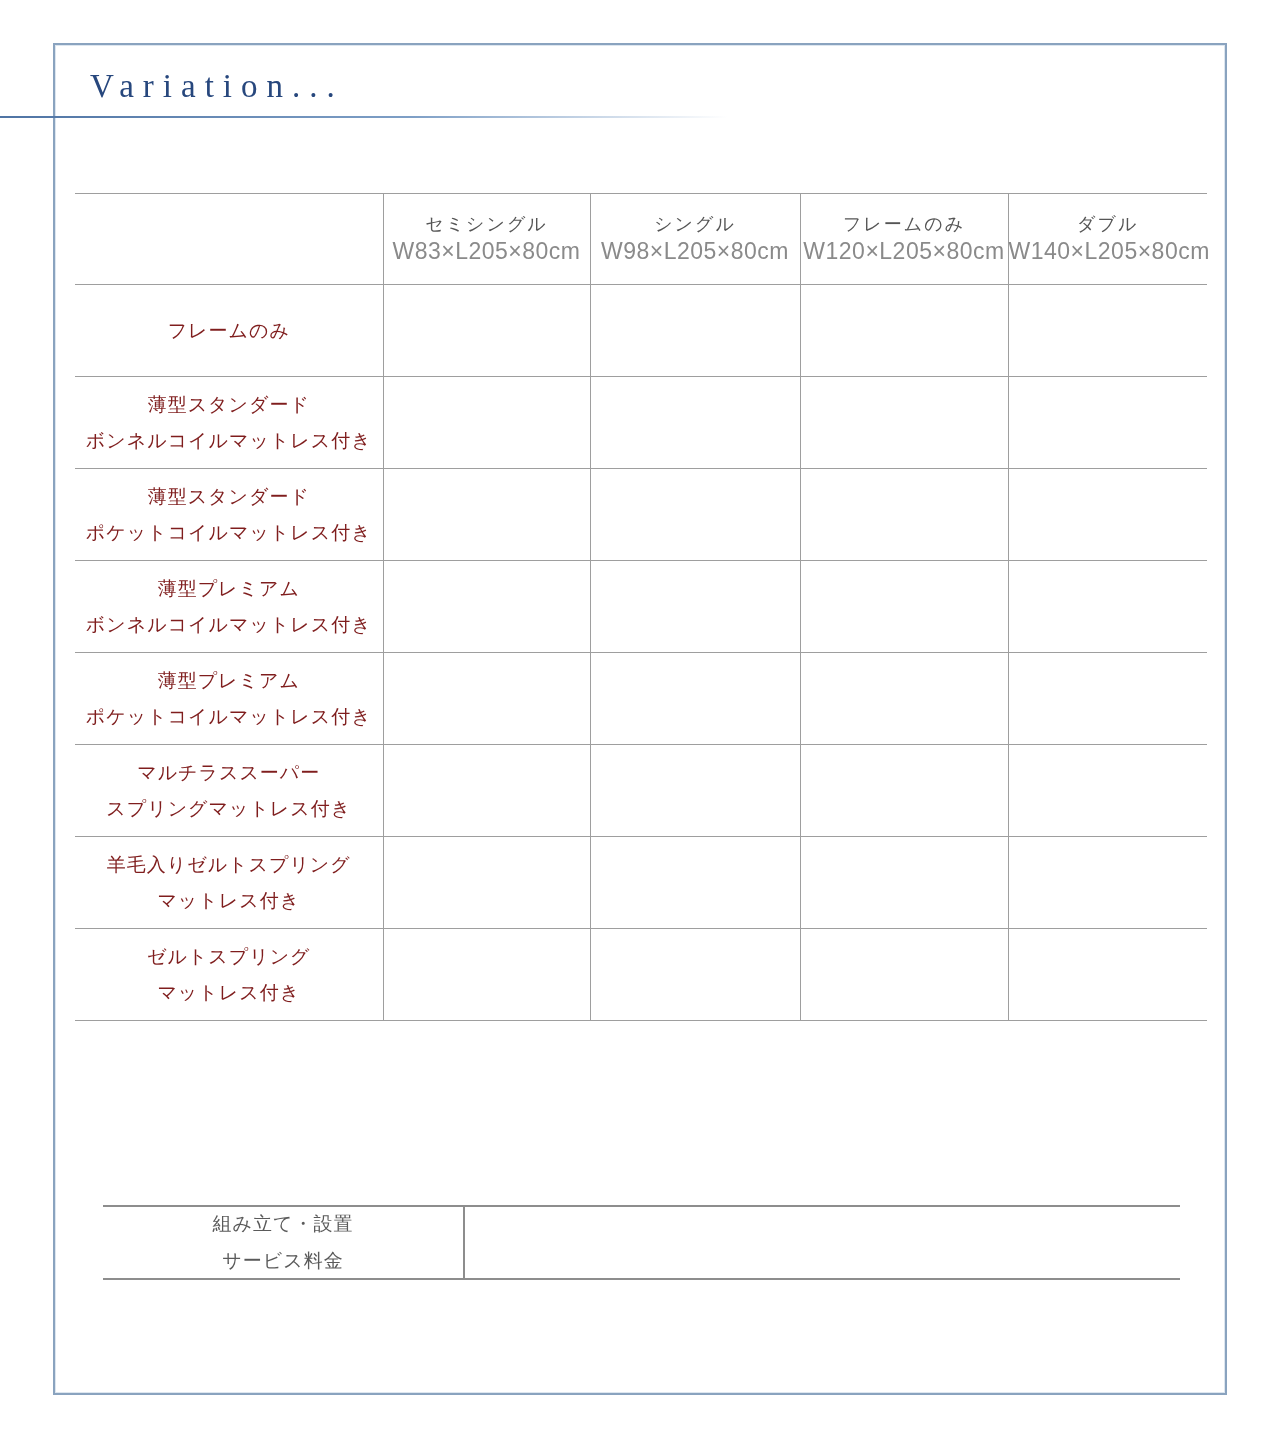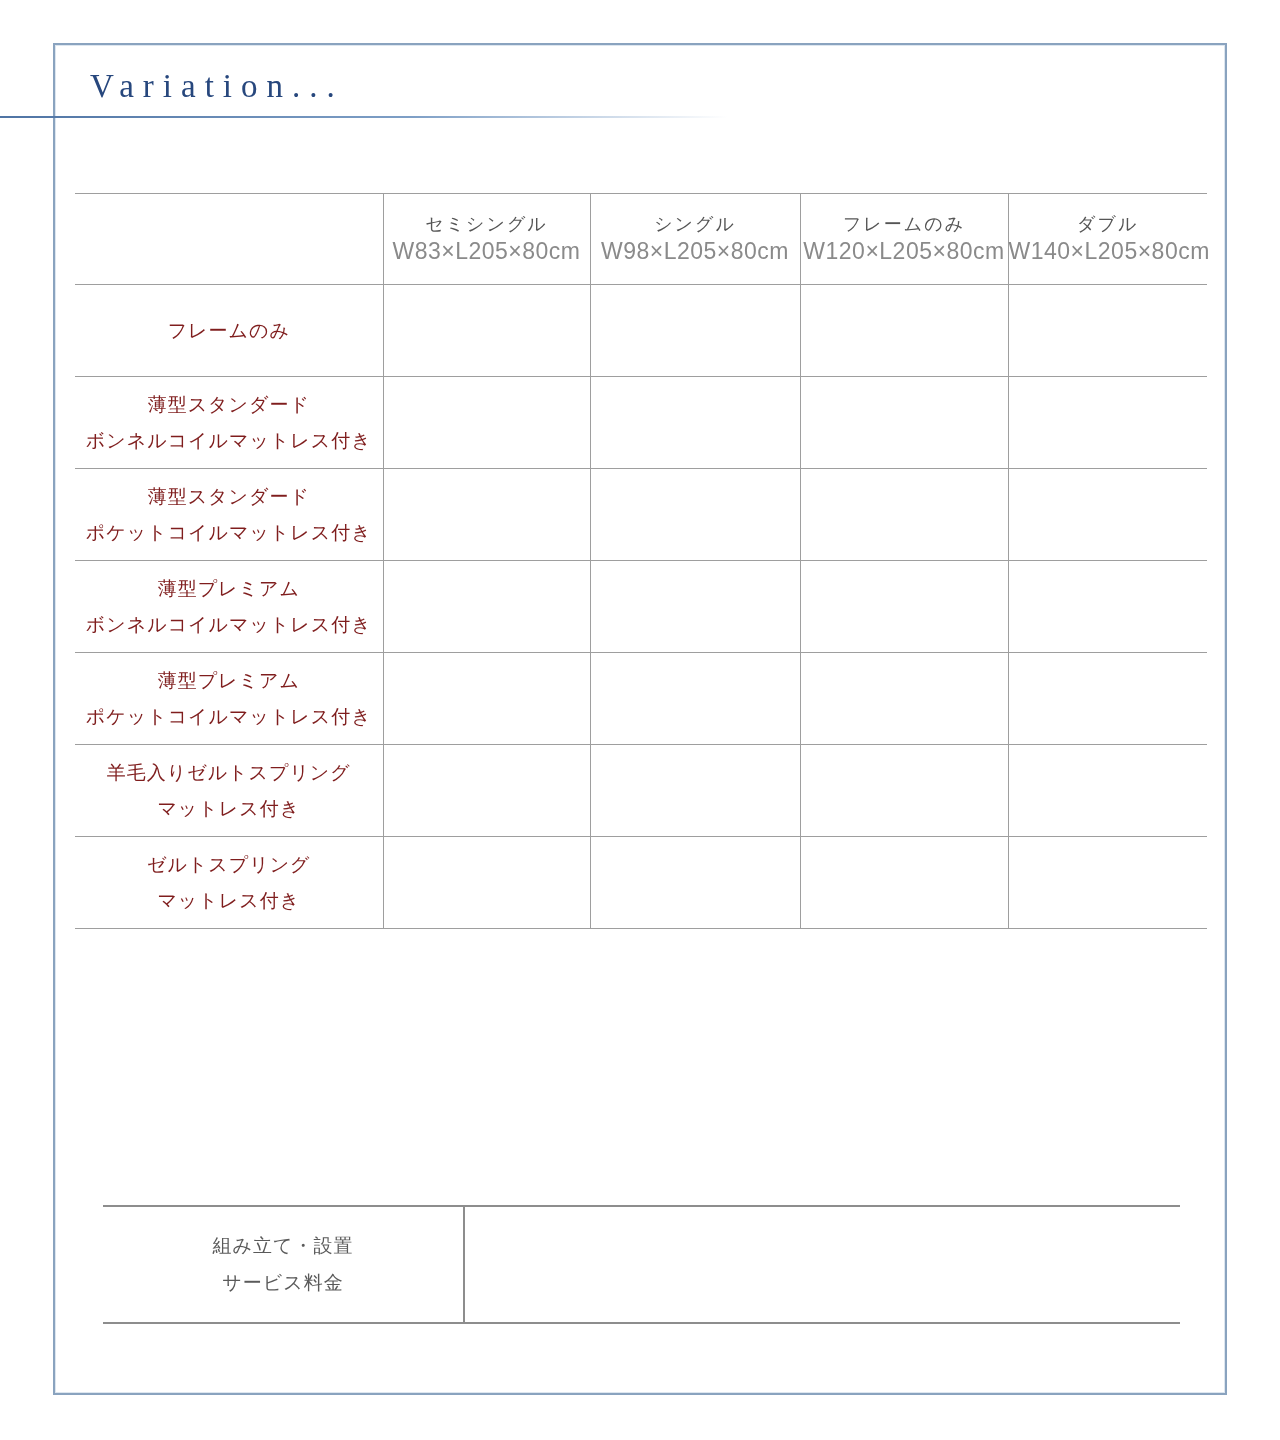--- a/index.html
+++ b/index.html
@@ -98,21 +98,21 @@
     letter-spacing: 1px;
     white-space: pre-line;
   }
 
   
   .service-section {
     position: absolute;
     left: 103px;
     top: 1205px;
     width: 1077px;
-    height: 119px;
+    height: 75px;
     box-sizing: border-box;
     border-top: 2px solid #8d8d8d;
     border-bottom: 2px solid #8d8d8d;
     display: flex;
   }
   .service-label-cell {
     box-sizing: border-box;
     width: 362px;
     border-right: 2px solid #8d8d8d;
     display: flex;
@@ -202,20 +202,28 @@
     </tr>
     <tr>
       <th class="row-label">薄型プレミアム
 ポケットコイルマットレス付き</th>
       <td></td>
       <td></td>
       <td></td>
       <td></td>
     </tr>
     <tr>
+      <th class="row-label">マルチラススーパー
+スプリングマットレス付き</th>
+      <td></td>
+      <td></td>
+      <td></td>
+      <td></td>
+    </tr>
+    <tr>
       <th class="row-label">羊毛入りゼルトスプリング
 マットレス付き</th>
       <td></td>
       <td></td>
       <td></td>
       <td></td>
     </tr>
     <tr>
       <th class="row-label">ゼルトスプリング
 マットレス付き</th>

